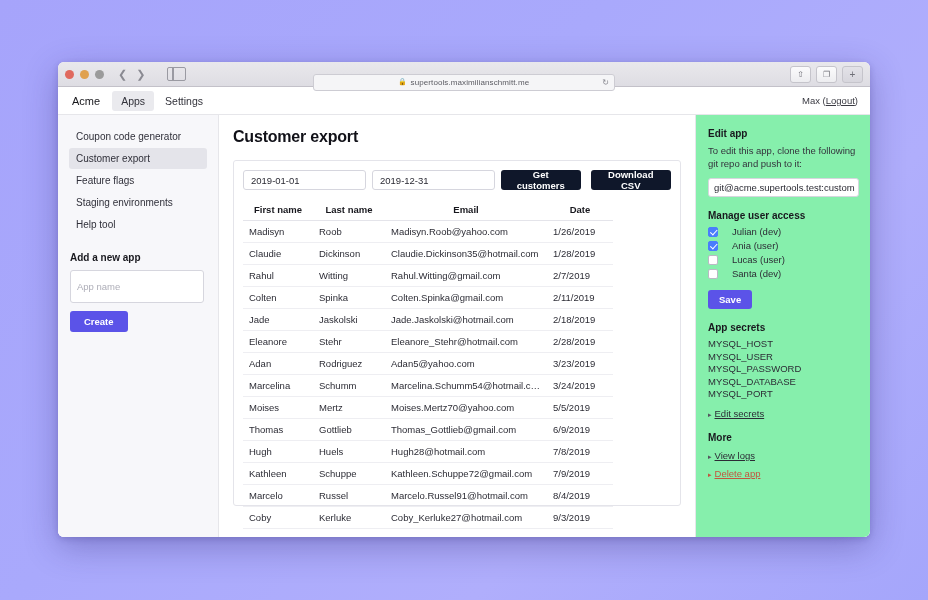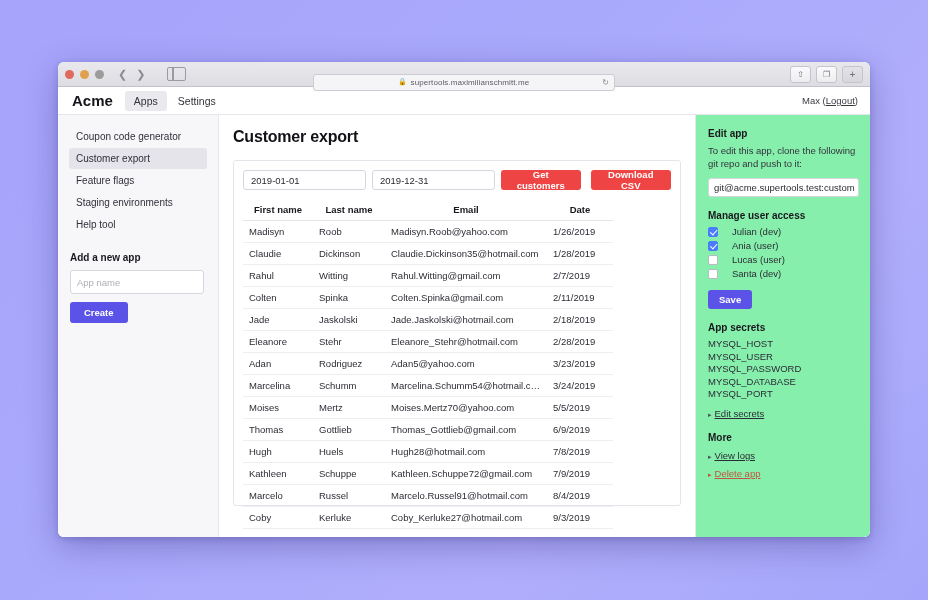--- a/index.html
+++ b/index.html
@@ -134,23 +134,23 @@
     height: 27px;
     flex: 0 0 auto;
     display: flex;
     align-items: center;
     padding: 0 12px 0 14px;
     background: #ffffff;
     border-bottom: 1px solid #e6e6ea;
     font-size: 10.5px;
   }
   .brand {
-    font-weight: bold;
+    font-weight: normal;
     color: #16161a;
-    font-size: 15px;
+    font-size: 11px;
     margin-right: 12px;
   }
   .navtab {
     padding: 4px 9px;
     border-radius: 3px;
     color: #32323a;
     font-size: 10.5px;
     margin-right: 2px;
   }
   .navtab.active { background: #eaeaee; }
@@ -188,21 +188,21 @@
   }
   .side-item.active { background: #e4e4ea; }
   .side-head {
     font-size: 10px;
     font-weight: bold;
     color: #18181e;
     margin: 17px 0 7px 1px;
   }
   .side-input {
     width: 134px;
-    height: 24px;
+    height: 33px;
     box-sizing: border-box;
     border: 1px solid #d6d6de;
     border-radius: 3px;
     background: #ffffff;
     font-size: 9.5px;
     color: #30303a;
     padding: 0 6px;
     font-family: inherit;
     margin-left: 1px;
   }
@@ -258,21 +258,21 @@
     color: #2a2a33;
     padding: 0 7px;
     font-family: inherit;
     background: #fff;
   }
   .tb-btn {
     height: 20px;
     padding: 0 9px;
     display: inline-flex;
     align-items: center;
-    background: #ef4444;
+    background: #0f172a;
     color: #fff;
     font-weight: bold;
     font-size: 9.5px;
     border: none;
     border-radius: 3px;
     font-family: inherit;
     cursor: pointer;
   }
   .tb-btn.second { margin-left: 4px; }
 

